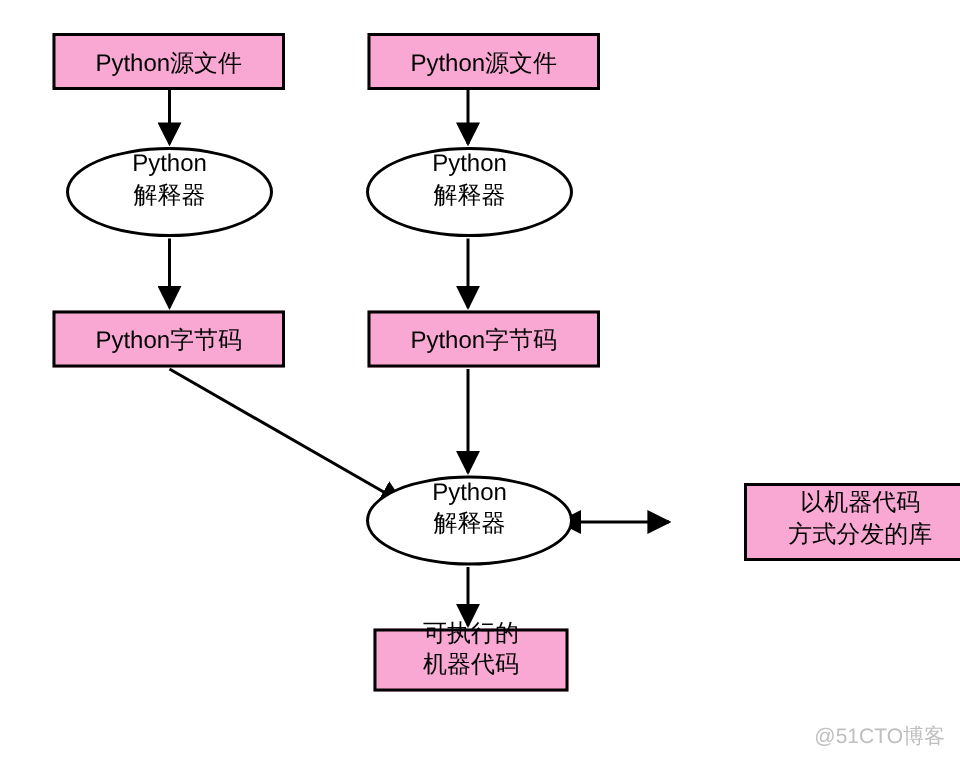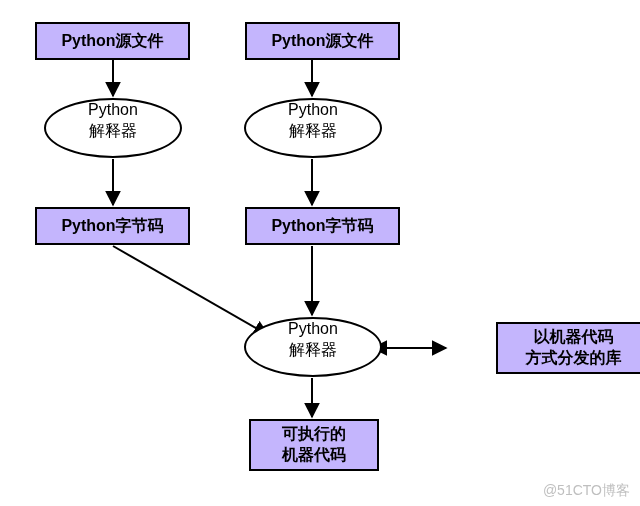--- a/index.html
+++ b/index.html
@@ -12,30 +12,29 @@
     position: relative;
   }
   svg {
     position: absolute;
     top: 0;
     left: 0;
   }
   .box {
     position: absolute;
     border: 2px solid #000;
-    background: #c4b5fd;
+    background: #f9a8d4;
     display: flex;
-    align-items: center;
+    align-items: flex-end;
     justify-content: center;
     text-align: center;
     font-size: 16px;
     line-height: 1.3;
     box-sizing: border-box;
     padding: 4px 6px;
-    font-weight: bold;
   }
   .ellipse {
     position: absolute;
     border: 2px solid #000;
     background: #fff;
     border-radius: 50%;
     display: flex;
     align-items: flex-start;
     justify-content: center;
     text-align: center;
@@ -105,18 +104,18 @@
 <div class="ellipse" style="left:244px; top:317px; width:138px; height:60px;">
   <span style="white-space:pre-line;">Python
 解释器</span>
 </div>
 
 <div class="box" style="left:448px; top:322px; width:155px; height:52px;margin-left:48px;">
   <span style="white-space:pre-line;">以机器代码
 方式分发的库</span>
 </div>
 
-<div class="box" style="left:249px; top:419px; width:130px; height:52px;">
+<div class="box" style="left:249px; top:419px; width:130px; height:42px;">
   <span style="white-space:pre-line;">可执行的
 机器代码</span>
 </div>
 
 <div class="watermark">@51CTO博客</div>
 
 </body></html>

